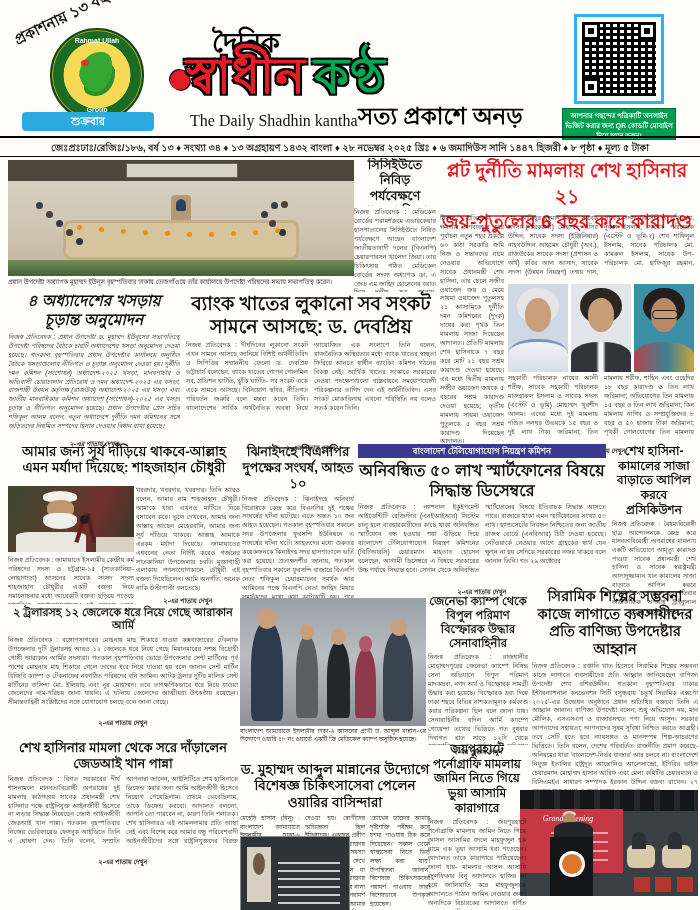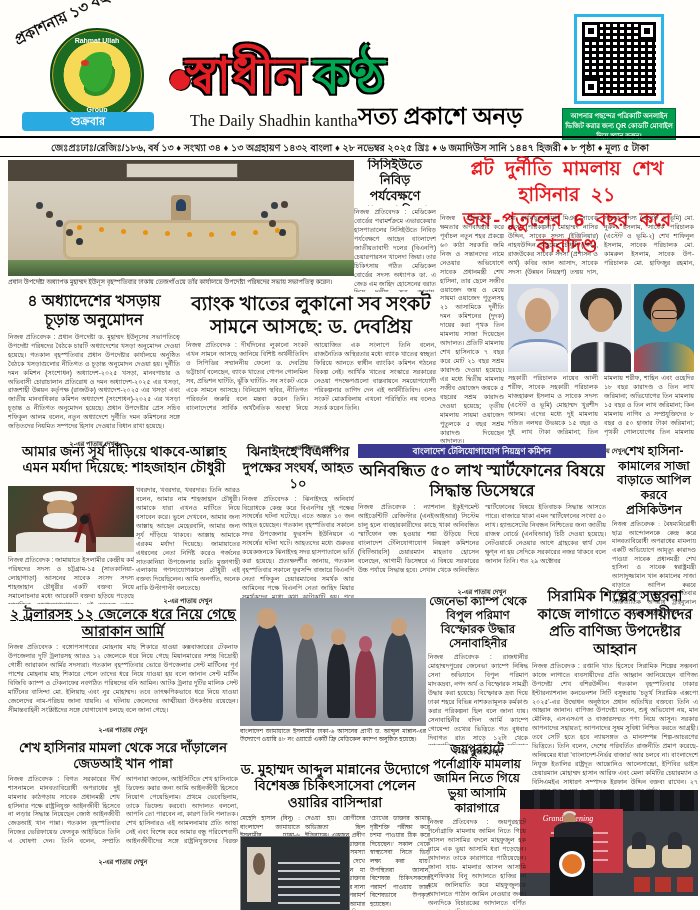--- a/index.html
+++ b/index.html
@@ -36,21 +36,21 @@
                       repeating-linear-gradient(90deg,#000 0 3px,#fff 3px 7px);}
   .finder{position:absolute;width:18px;height:18px;background:#fff;border:3px solid #000;box-sizing:border-box;}
   .finder:after{content:"";position:absolute;left:3px;top:3px;width:6px;height:6px;background:#000;}
   .f-tl{left:0;top:0;} .f-tr{right:0;top:0;} .f-bl{left:0;bottom:0;}
   .qr-note{left:562px;top:108px;width:114px;height:32px;background:#009e4f;border:1px solid #056b38;
            color:#fff;font-size:6.8px;font-weight:bold;text-align:center;line-height:1.45;padding:2px;box-sizing:border-box;}
   .dateline{left:0;top:136px;width:700px;height:21px;border-top:2px solid #000;border-bottom:1px solid #000;
             font-size:9.5px;font-weight:bold;text-align:center;line-height:20px;box-sizing:border-box;}
   
   .hl{font-weight:bold;color:#0d0d0d;text-align:center;line-height:1.22;}
-  .hl-red{color:#e8191f;font-family:Liberation Mono, monospace;}
+  .hl-red{color:#e8191f;}
   .body-txt{font-size:6.3px;line-height:1.42;text-align:justify;color:#1c1c1c;overflow:hidden;}
   .cap{font-size:6.4px;line-height:1.3;color:#111;text-align:justify;overflow:hidden;}
   .more{font-size:6.4px;font-weight:bold;text-align:center;margin-top:2px;}
   .cols2{column-count:2;column-gap:6px;}
   .cols3{column-count:3;column-gap:5px;}
   .kicker{background:#3a3a90;color:#fff;font-size:8.5px;font-weight:bold;text-align:center;line-height:14px;height:14px;}
   
   .photo{overflow:hidden;position:absolute;}
   .cab{left:8px;top:160px;width:346px;height:116px;background:linear-gradient(#d9d3c7,#cfc5b2 60%,#c3b59d);}
   .cab-band{position:absolute;left:0;top:0;width:100%;height:18%;background:#4e463a;}
@@ -123,33 +123,33 @@
   .khaleda{left:354px;top:158px;width:82px;}
   .khaleda .hl{font-size:12.5px;width:82px;height:48px;overflow:hidden;}
   .khaleda .body-txt{height:84px;margin-top:2px;}
   .main-art{left:440px;top:158px;width:254px;height:288px;}
   .main-hl{font-size:19px;line-height:1.35;}
   .main-body{position:absolute;left:0;top:56px;width:254px;height:232px;display:flex;gap:4px;}
   .main-c1{width:64px;height:232px;}
   .main-right{width:186px;}
   .rtop{height:70px;}
   .rbottom{height:70px;margin-top:2px;}
-  .ordinance{left:8px;top:292px;width:172px;}
+  .ordinance{left:8px;top:292px;width:172px;font-style:italic;}
   .ordinance .hl{font-size:15.5px;}
   .ordinance .body-txt{height:104px;margin-top:3px;}
   .bank{left:186px;top:292px;width:250px;}
   .bank .hl{font-size:19px;}
   .bank .body-txt{height:100px;margin-top:3px;}
   .shah{left:8px;top:444px;width:232px;}
   .shah .hl{font-size:13.5px;}
   .shah-ph{left:8px;top:486px;width:126px;height:66px;}
   .shah-under{left:8px;top:556px;width:126px;height:48px;}
   .shah-right{left:136px;top:486px;width:104px;height:118px;}
   .arakan{left:8px;top:606px;width:230px;}
-  .arakan .hl{font-size:14px;text-decoration:underline;}
+  .arakan .hl{font-size:11px;}
   .arakan .body-txt{height:80px;margin-top:3px;}
   .panna{left:8px;top:740px;width:230px;}
   .panna .hl{font-size:13px;}
   .panna .body-txt{height:80px;margin-top:3px;}
   .jhen{left:242px;top:444px;width:112px;}
   .jhen .hl{font-size:13px;}
   .jhen .body-txt{height:124px;margin-top:3px;}
   .street{left:240px;top:598px;width:186px;height:128px;}
   .street-cap{left:240px;top:728px;width:186px;height:16px;font-size:6px;}
   .medc{left:240px;top:762px;width:190px;height:164px;}
@@ -181,20 +181,21 @@
   <div class="abs slant">প্রকাশনায় ১৩ বছর</div>
 
   <div class="abs logo">
     <div class="ring-text rt-top">Rahmat Ullah</div>
     <div class="bird"></div>
     <div class="ring-text rt-bot">Group</div>
   </div>
 
   <div class="abs day-pill">শুক্রবার</div>
 
+  <div class="abs daily">দৈনিক</div>
 
   <div class="abs title">
     <span class="dot"></span><span class="t-red">স্বাধীন</span><span class="t-green">কণ্ঠ</span>
   </div>
 
   <div class="abs eng">The Daily Shadhin kantha</div>
   <div class="abs slogan">সত্য প্রকাশে অনড়</div>
 
   <div class="abs qr">
     <div class="qr-in">

